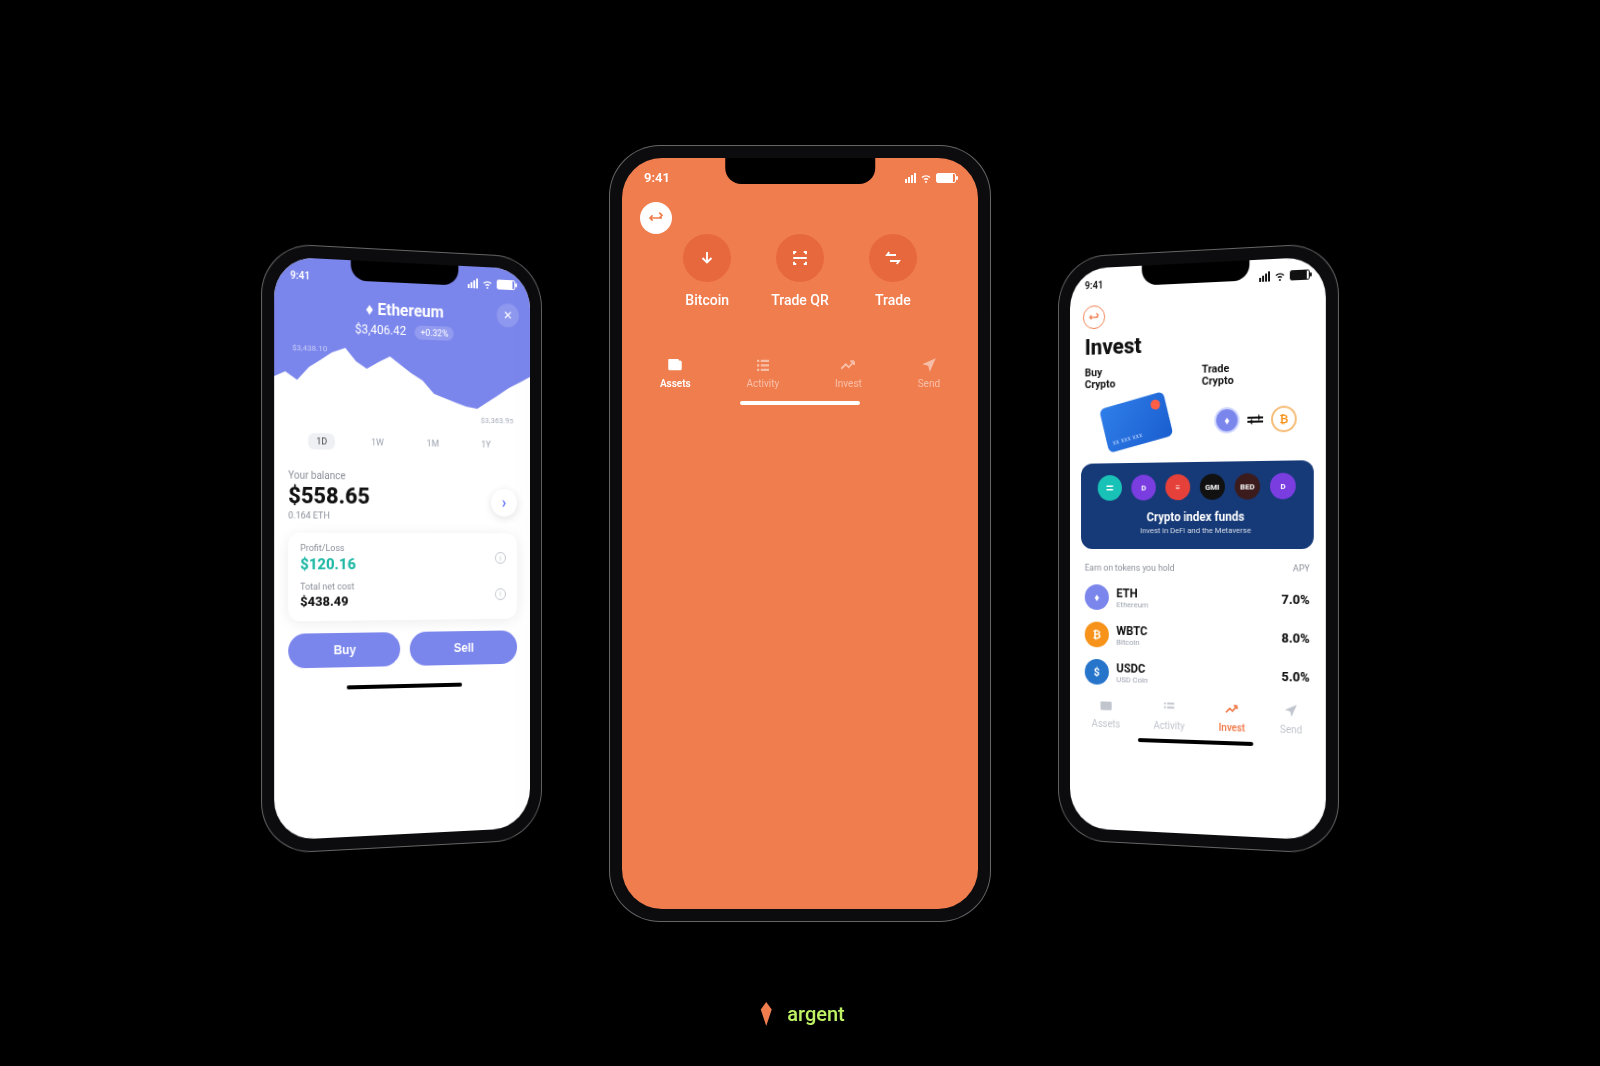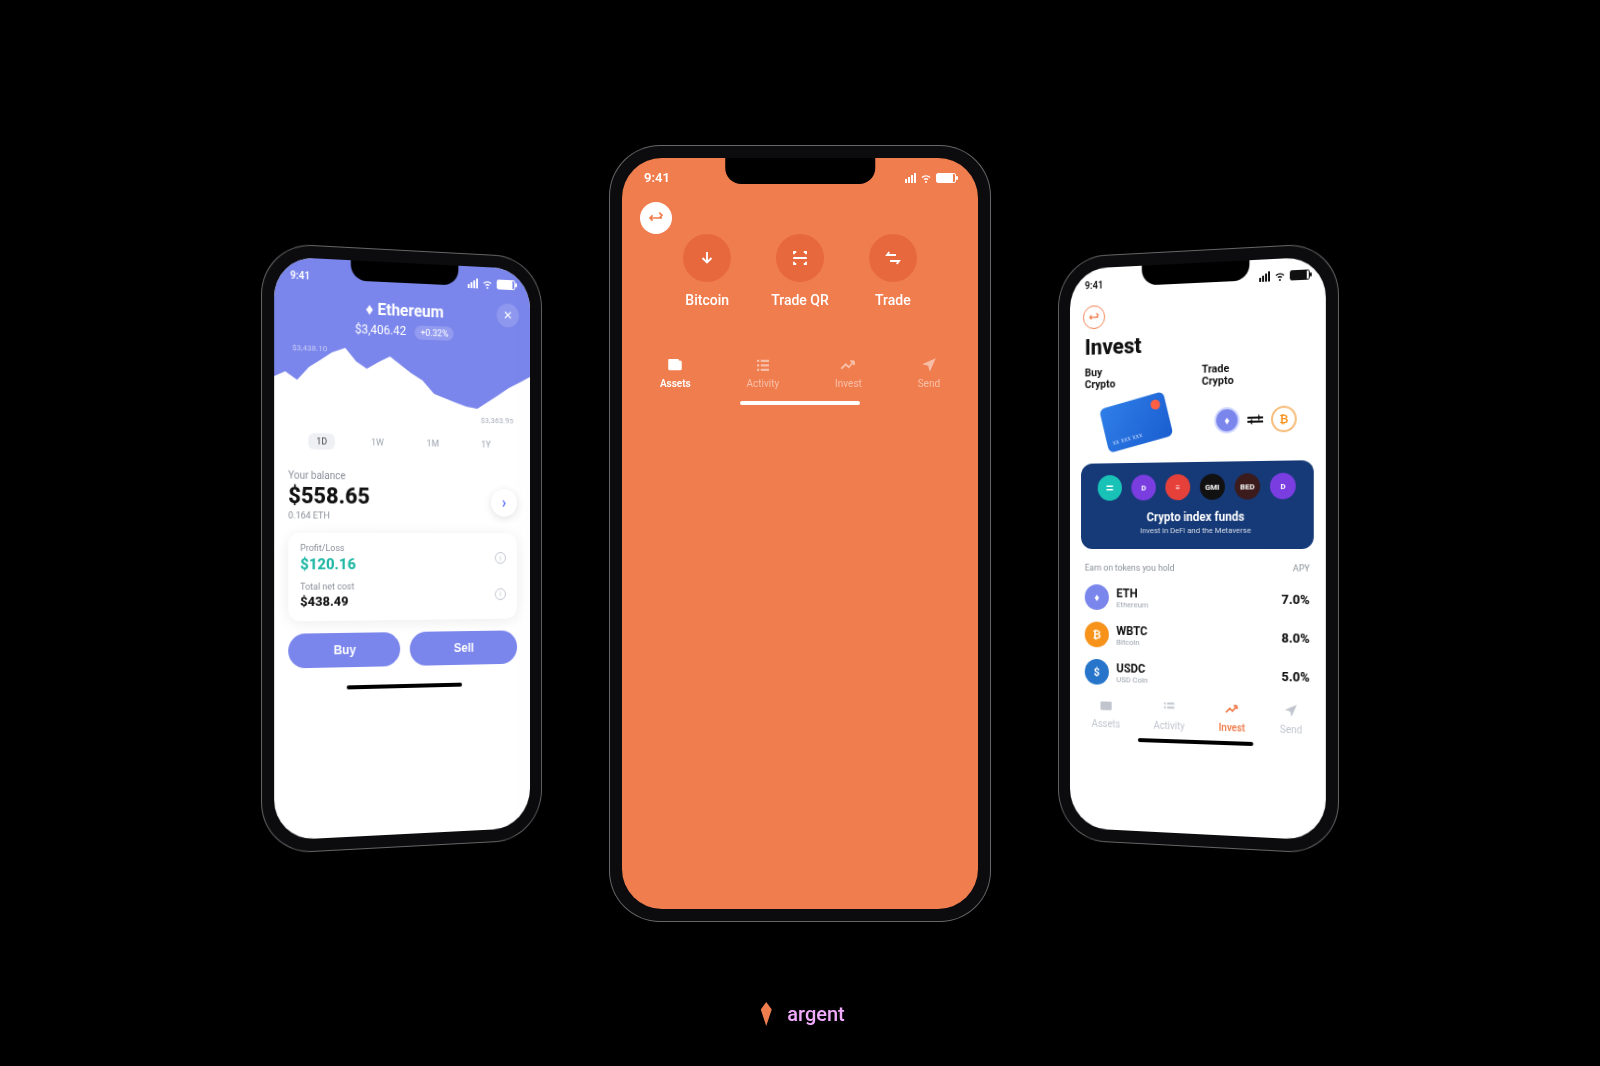--- a/index.html
+++ b/index.html
@@ -214,21 +214,21 @@
     padding:6px 6px 2px; color:#c1c5cd;
   }
   .inv-tabbar .tab { opacity:1; color:#c1c5cd;}
   .inv-tabbar .tab.active { color:#f07d4e;}
   .right .home-ind { background:#000; }
 
   
   .brand {
     position:absolute; left:50%; bottom:40px; transform:translateX(-50%);
     display:flex; align-items:center; gap:10px;
-    color:#f0abfc; font-weight:500; font-size:20px;
+    color:#bef264; font-weight:500; font-size:20px;
   }
   .brand-logo { width:22px; height:24px; }
 </style>
 </head>
 <body>
 
 <div class="stage">
 
   <div class="phone side left">
     <div class="screen eth-screen">

